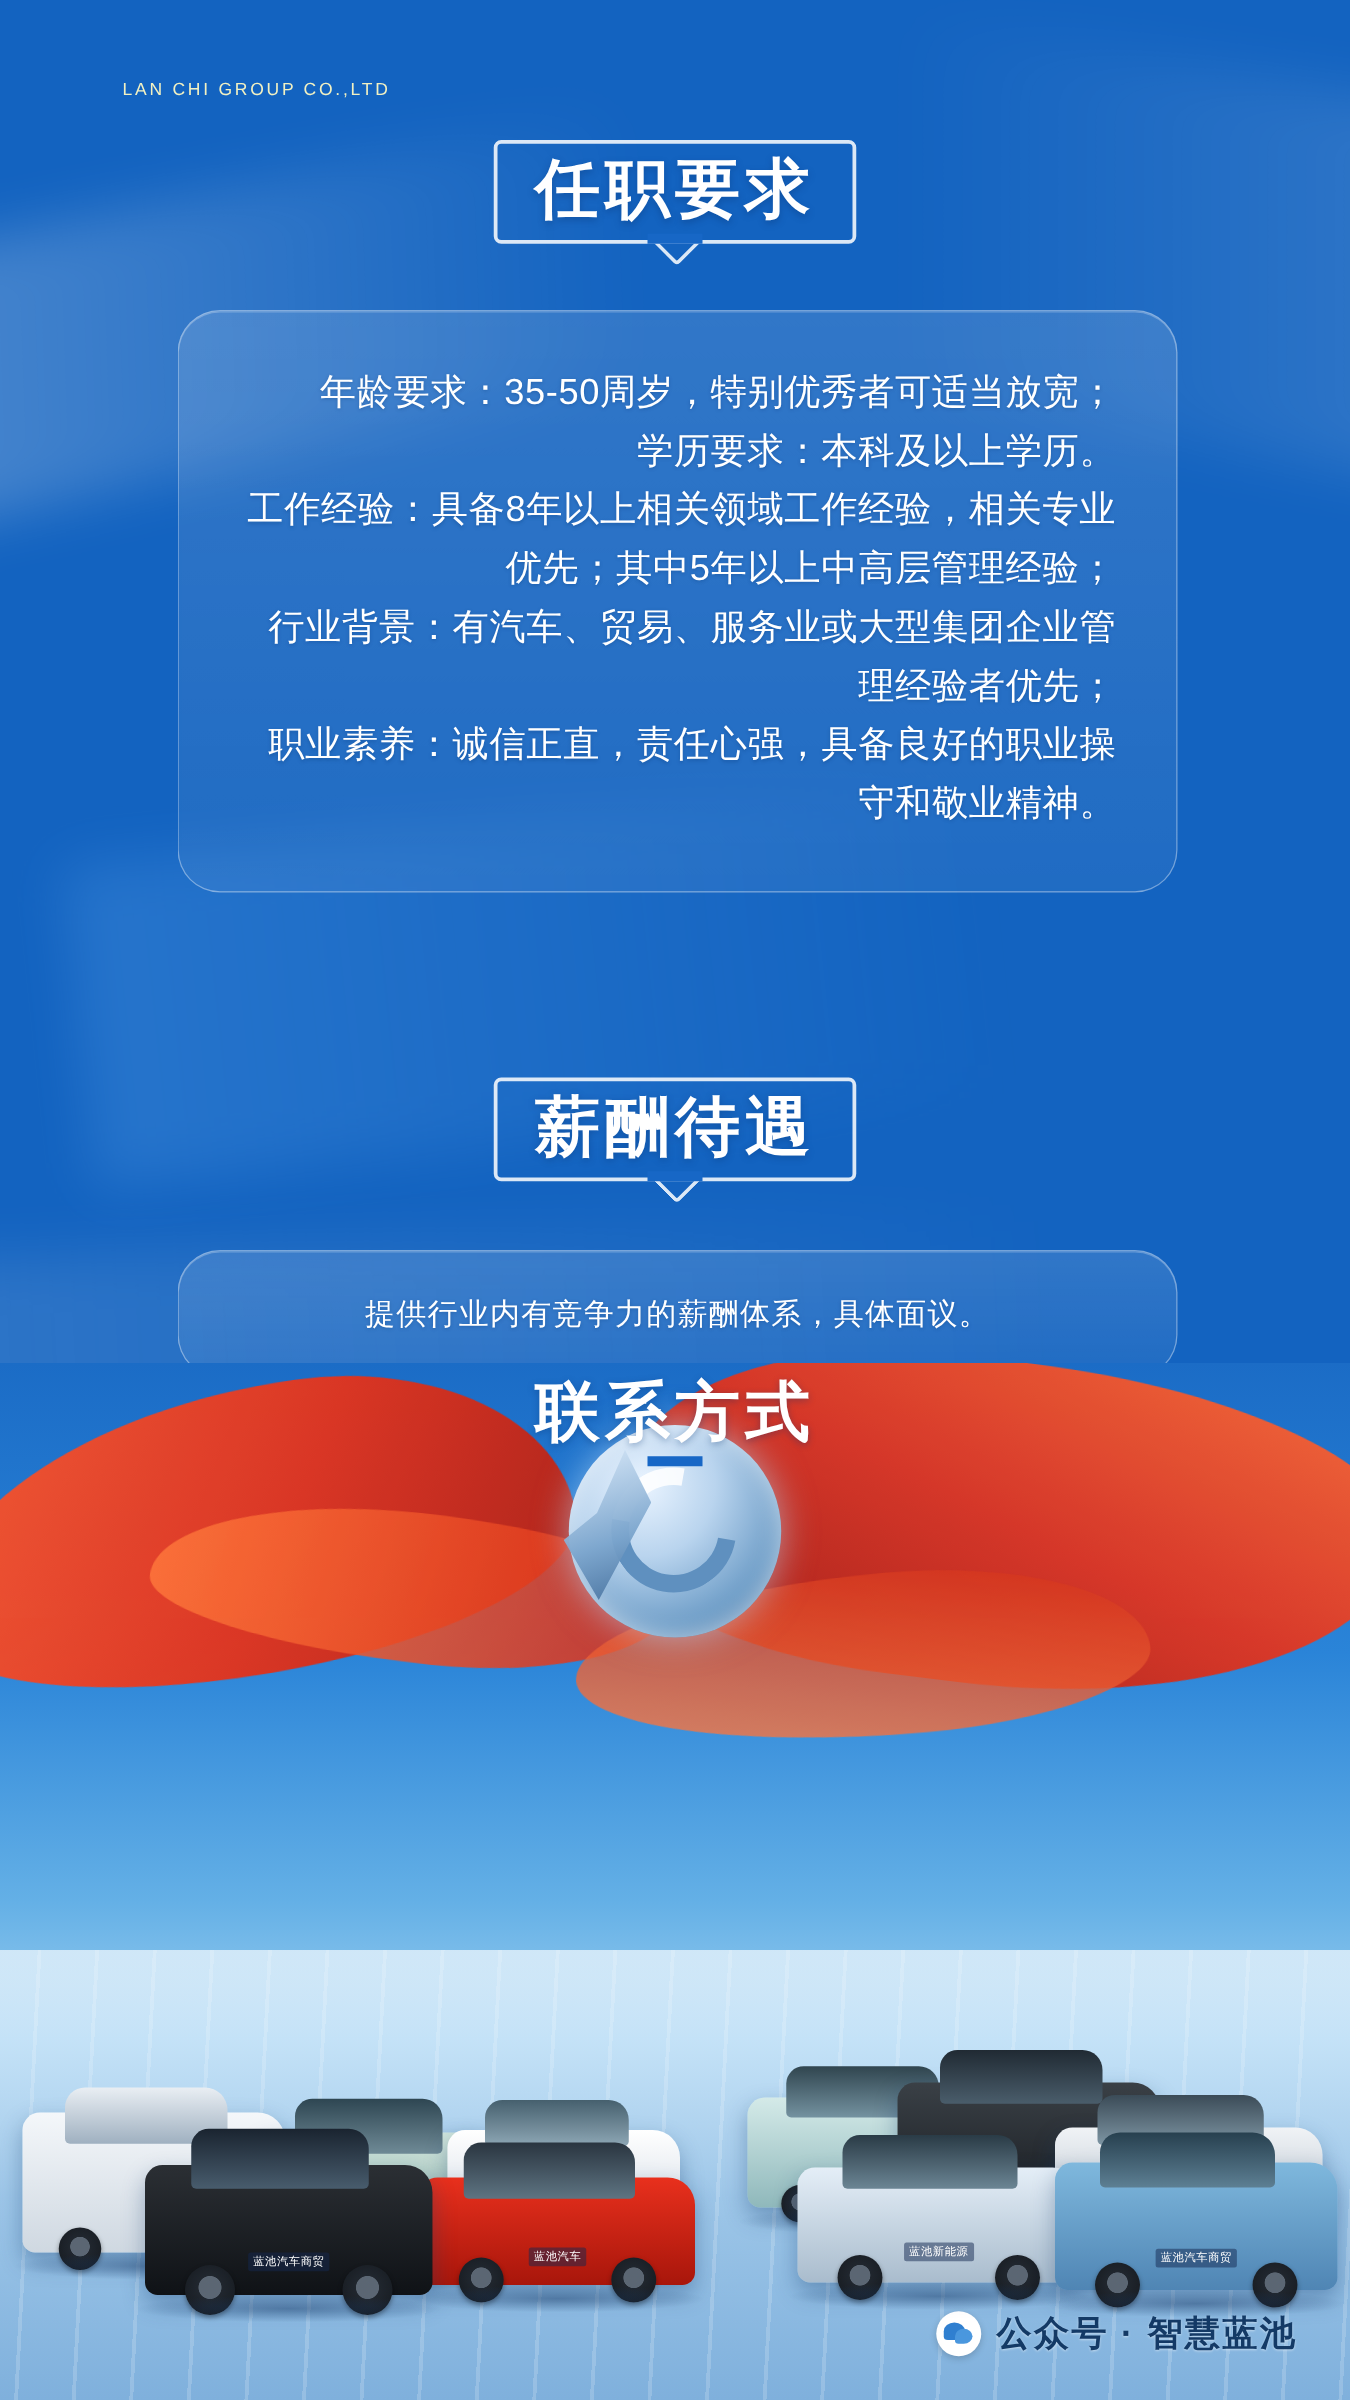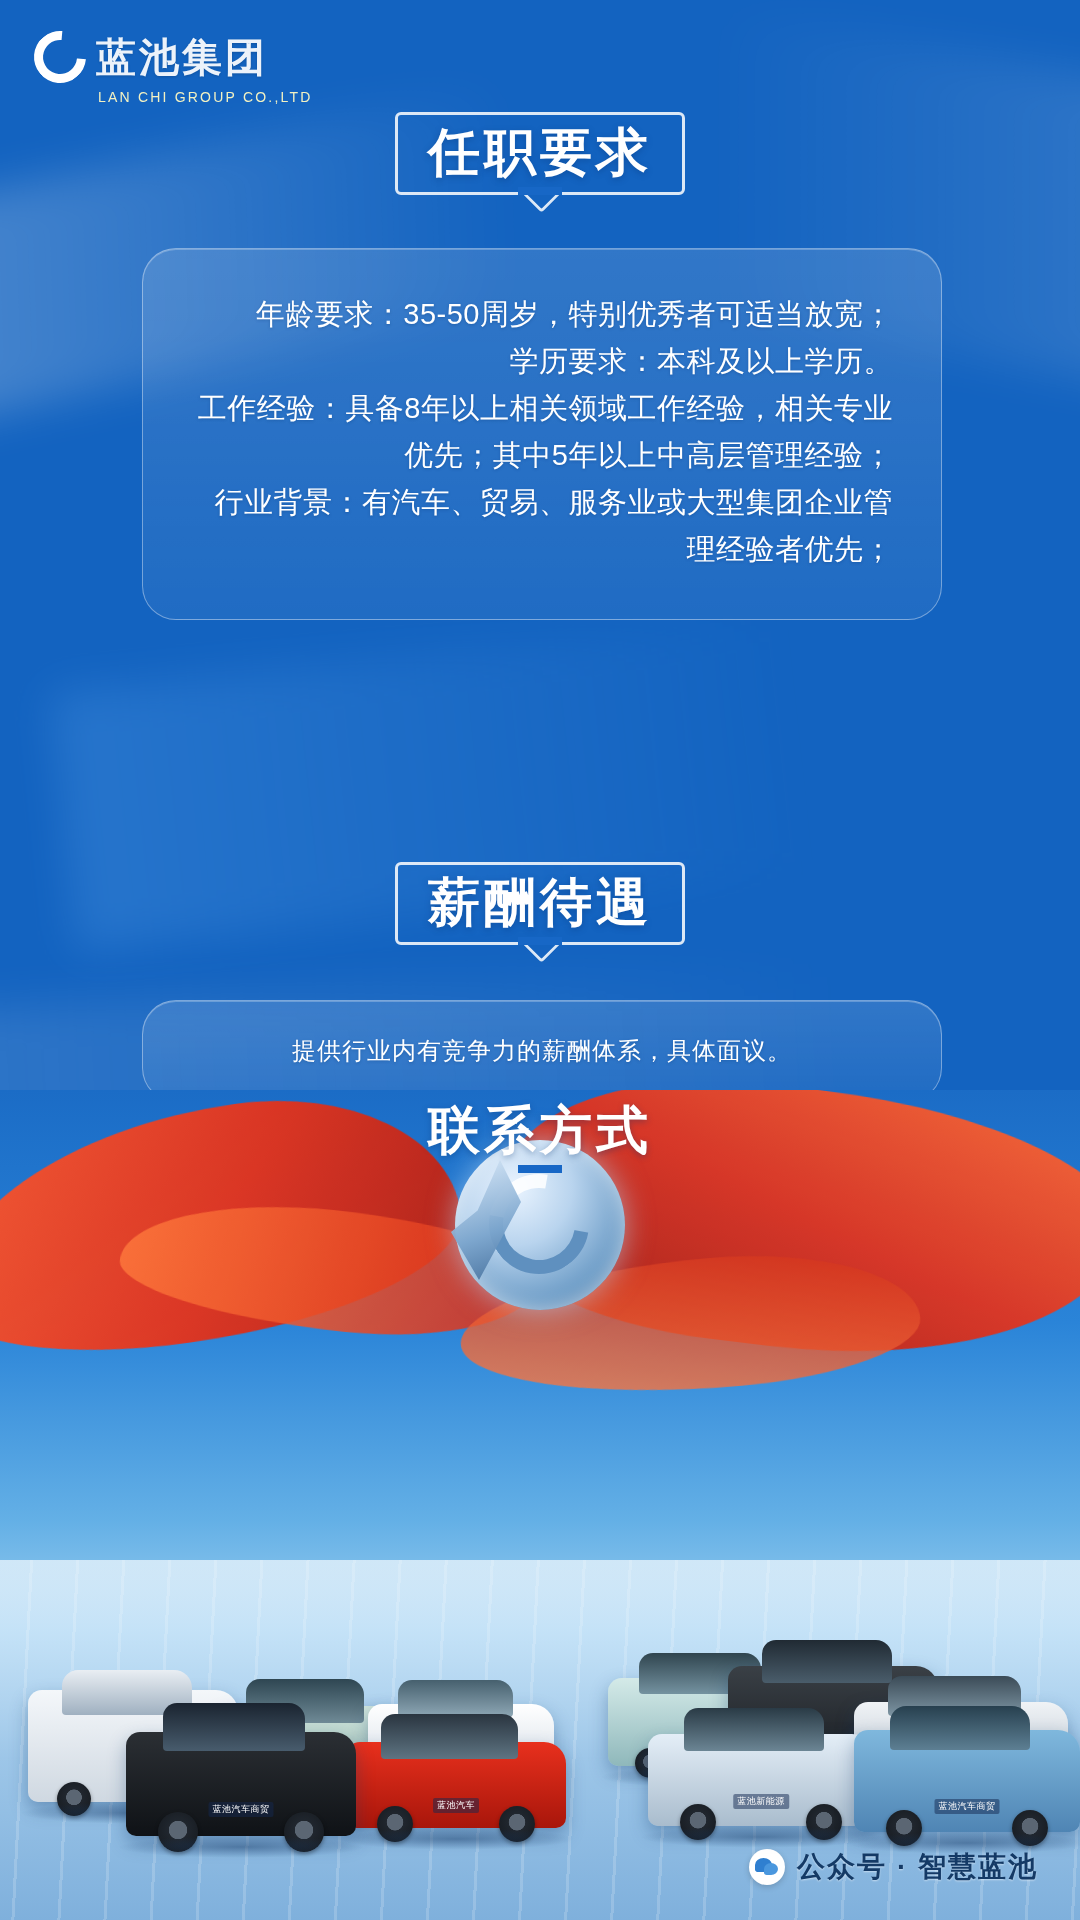--- a/index.html
+++ b/index.html
@@ -276,21 +276,21 @@
     left: 6px; top: 30px;
     width: 70px; height: 120px;
     background: linear-gradient(160deg, #dcebfa, #7ba5cd 60%, #436d9a);
     clip-path: polygon(70% 0, 100% 35%, 40% 100%, 0 60%, 38% 42%);
     opacity: .95;
   }
 
   
   .cars {
     position: absolute;
-    left: 16px; right: 0; bottom: 118px;
+    left: 6px; right: 0; bottom: 118px;
     height: 300px;
   }
   .car {
     position: absolute;
     bottom: 0;
   }
   .car .body {
     position: relative;
     border-radius: 14px 22px 10px 10px;
     box-shadow: 0 8px 18px rgba(20,60,110,.35);
@@ -375,40 +375,35 @@
 <body>
 
 <div class="poster">
 
   <div class="streak s1"></div>
   <div class="streak s2"></div>
   <div class="streak s3"></div>
   <div class="streak s4"></div>
 
   <div class="logo">
-    <div class="logo-row">
-      <div class="logo-mark">
-        <div class="ring"></div>
-      </div>
-      <div class="logo-cn">蓝池集团</div>
-    </div>
     <div class="logo-en">LAN CHI GROUP CO.,LTD</div>
   </div>
 
   <div class="heading-wrap h-req">
     <div class="heading">
       <span>任职要求</span>
     </div>
   </div>
 
   <div class="card req-card">
     <div class="req-line">年龄要求：35-50周岁，特别优秀者可适当放宽；</div>
     <div class="req-line">学历要求：本科及以上学历。</div>
     <div class="req-line">工作经验：具备8年以上相关领域工作经验，相关专业优先；其中5年以上中高层管理经验；</div>
     <div class="req-line">行业背景：有汽车、贸易、服务业或大型集团企业管理经验者优先；</div>
+    <div class="req-line">职业素养：诚信正直，责任心强，具备良好的职业操守和敬业精神。</div>
   </div>
 
   <div class="heading-wrap h-pay">
     <div class="heading">
       <span>薪酬待遇</span>
     </div>
   </div>
 
   <div class="card pay-card">
     <div class="pay-text">提供行业内有竞争力的薪酬体系，具体面议。</div>

